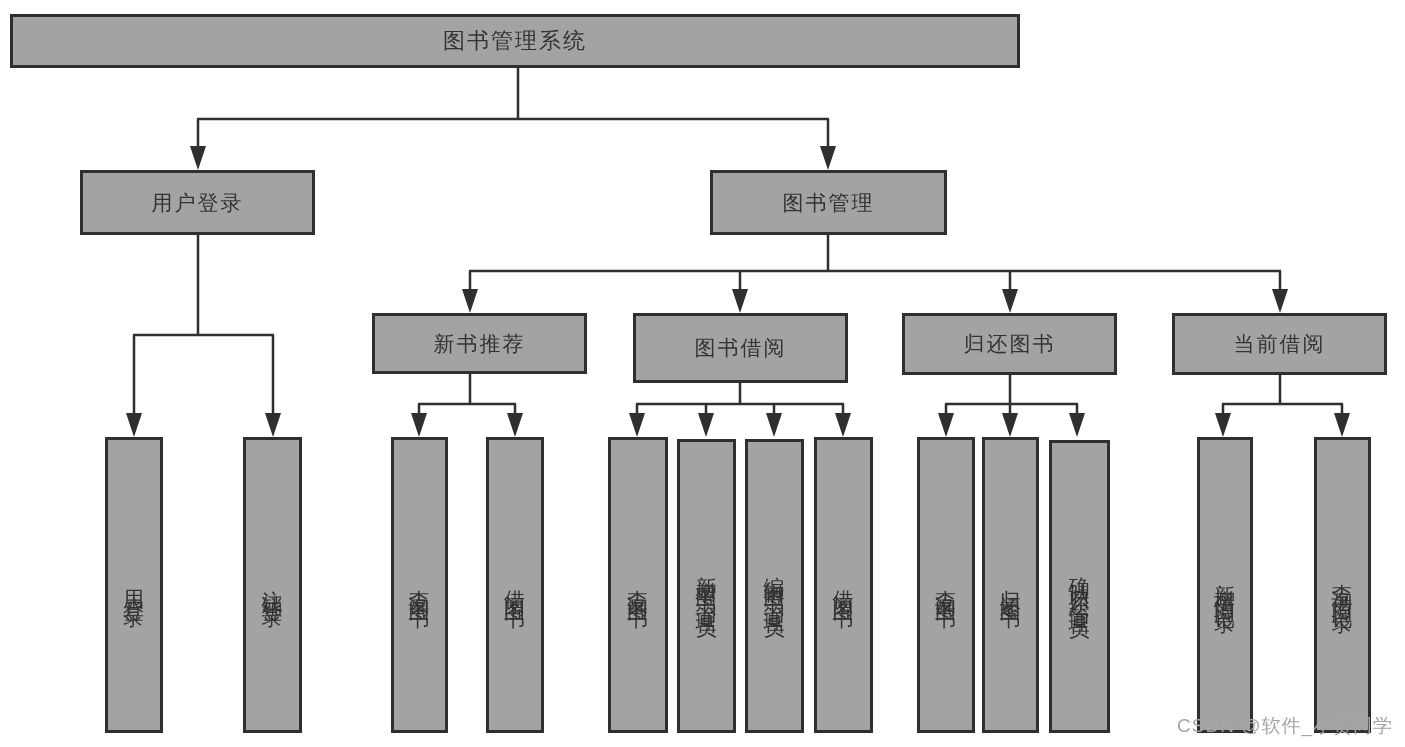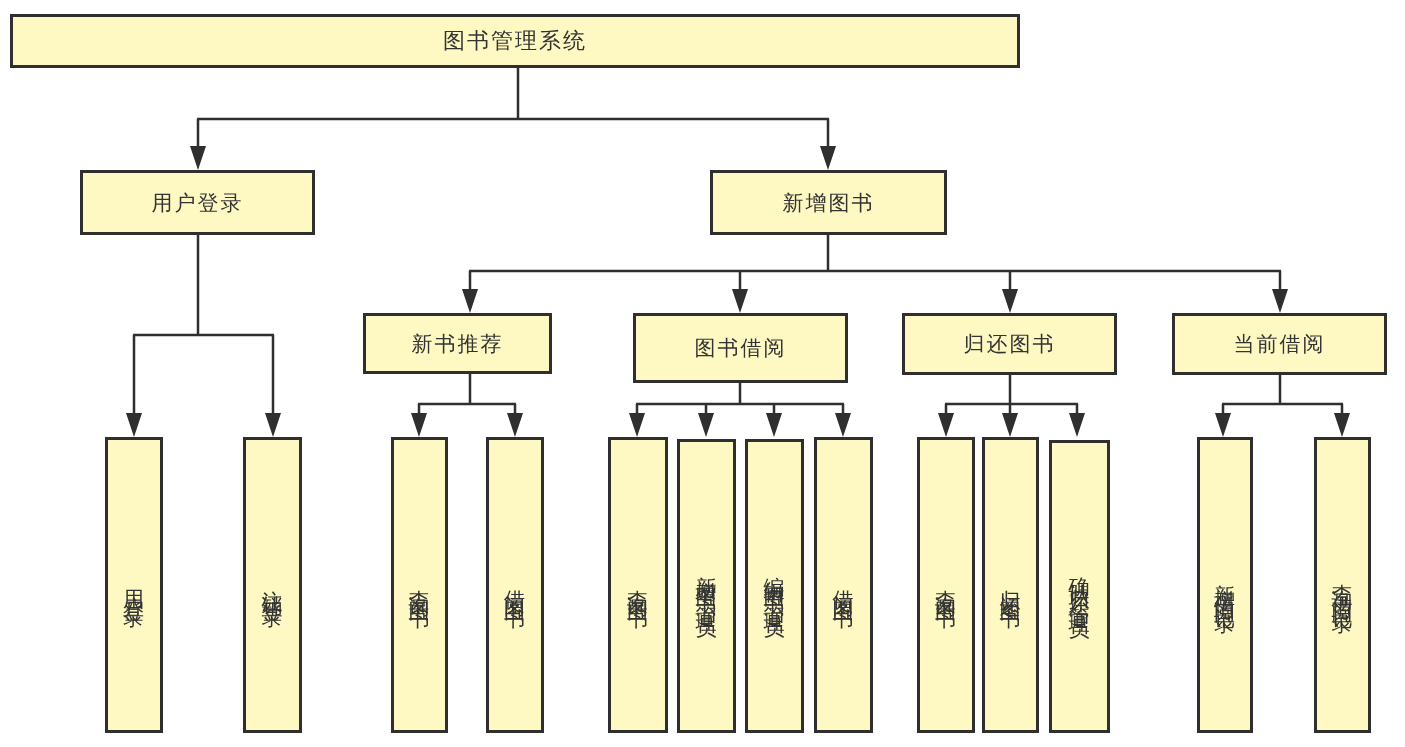--- a/index.html
+++ b/index.html
@@ -3,21 +3,21 @@
 <meta charset="utf-8">
 <style>
   html,body{margin:0;padding:0;}
   body{
     width:1405px;height:747px;position:relative;background:#ffffff;
     font-family:"Liberation Sans",sans-serif;overflow:hidden;
   }
   .canvas{position:absolute;left:0;top:0;width:1405px;height:747px;}
   svg.connectors{position:absolute;left:0;top:0;pointer-events:none;}
   .node{
-    position:absolute;background:#fef9c3;border:3px solid #2f2f2f;
+    position:absolute;background:#a3a3a3;border:3px solid #2f2f2f;
     box-sizing:border-box;display:flex;align-items:center;justify-content:center;
     color:#333333;letter-spacing:2px;
   }
   .node.h{font-size:21px;}
   .node.root{font-size:22px;}
   .node.v{
     writing-mode:vertical-rl;text-orientation:mixed;
     font-size:21px;letter-spacing:6px;line-height:1;
   }
   .watermark{
@@ -70,23 +70,23 @@
       <polygon points="1002,413 1018,413 1010,437"></polygon>
       <polygon points="1069,413 1085,413 1077,437"></polygon>
       <polygon points="1215,413 1231,413 1223,437"></polygon>
       <polygon points="1334,413 1350,413 1342,437"></polygon>
     </g>
   </svg>
 
   <div class="node h root" style="left:10px;top:14px;width:1010px;height:54px">图书管理系统</div>
 
   <div class="node h" style="left:80px;top:170px;width:235px;height:65px">用户登录</div>
-  <div class="node h" style="left:710px;top:170px;width:237px;height:65px">新增图书</div>
+  <div class="node h" style="left:710px;top:170px;width:237px;height:65px">图书管理</div>
 
-  <div class="node h" style="left:363px;top:313px;width:189px;height:61px">新书推荐</div>
+  <div class="node h" style="left:372px;top:313px;width:215px;height:61px">新书推荐</div>
   <div class="node h" style="left:633px;top:313px;width:215px;height:70px">图书借阅</div>
   <div class="node h" style="left:902px;top:313px;width:215px;height:62px">归还图书</div>
   <div class="node h" style="left:1172px;top:313px;width:215px;height:62px">当前借阅</div>
 
   <div class="node v" style="left:105px;top:437px;width:58px;height:296px">用户登录</div>
   <div class="node v" style="left:243px;top:437px;width:59px;height:296px">注销登录</div>
 
   <div class="node v" style="left:391px;top:437px;width:57px;height:296px">查询图书</div>
   <div class="node v" style="left:486px;top:437px;width:58px;height:296px">借阅图书</div>
 
@@ -95,14 +95,15 @@
   <div class="node v" style="left:745px;top:439px;width:59px;height:294px">编辑图书（管理员）</div>
   <div class="node v" style="left:814px;top:437px;width:59px;height:296px">借阅图书</div>
 
   <div class="node v" style="left:917px;top:437px;width:58px;height:296px">查询图书</div>
   <div class="node v" style="left:982px;top:437px;width:57px;height:296px">归还图书</div>
   <div class="node v" style="left:1049px;top:440px;width:61px;height:293px">确认归还（管理员）</div>
 
   <div class="node v" style="left:1197px;top:437px;width:56px;height:296px">新增借阅记录</div>
   <div class="node v" style="left:1314px;top:437px;width:57px;height:296px">查询借阅记录</div>
 
+  <div class="watermark" style="right:12px;bottom:8px">CSDN @软件_小贺同学</div>
 
 </div>
 
 </body></html>

